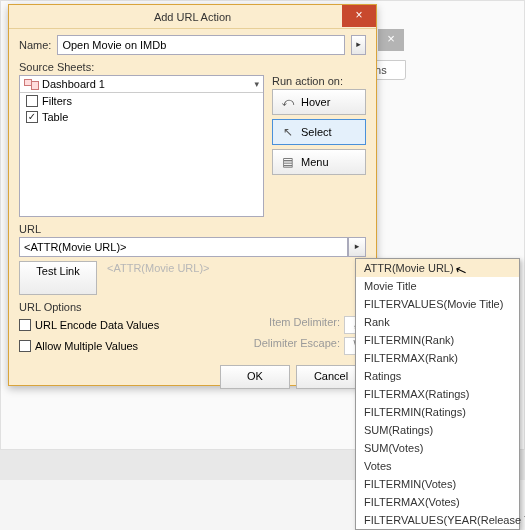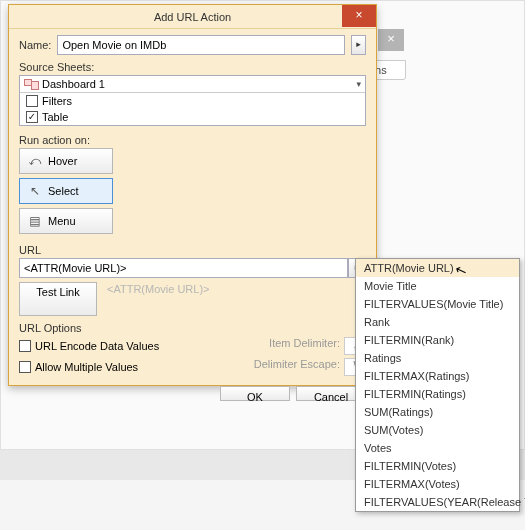--- a/index.html
+++ b/index.html
@@ -17,21 +17,21 @@
   .close-btn { position:absolute; right:0; top:0; width:34px; height:22px; background:#c8492d;
                color:#fff; text-align:center; line-height:20px; font-size:12px; cursor:pointer; }
   .body { padding:6px 10px 8px 10px; }
 
   .row { display:flex; align-items:center; gap:6px; }
   .lbl { color:#333; }
   input[type=text] { border:1px solid #aab; background:#fff; height:20px; padding:2px 4px; width:100%; }
   .arrow-btn { width:18px; height:20px; border:1px solid #aab; background:linear-gradient(#fff,#e8e8e8);
                text-align:center; line-height:16px; cursor:pointer; font-size:9px; color:#333; }
 
-  .sheets-box { display:flex; gap:8px;flex-direction:column; }
+  .sheets-box { display:flex; gap:8px; }
   .list-frame { flex:1; border:1px solid #aab; background:#fff; height:142px; }
   .combo { display:flex; align-items:center; border-bottom:1px solid #ccc; padding:2px 4px; gap:4px; }
   .combo .dash-icon { width:14px; height:10px; display:inline-block; position:relative; }
   .combo .dash-icon::before,.combo .dash-icon::after { content:""; position:absolute; border:1px solid #c77; }
   .combo .dash-icon::before { left:0; top:0; width:6px; height:5px; background:#fdd; }
   .combo .dash-icon::after  { left:7px; top:2px; width:6px; height:7px; background:#fdd; }
   .combo-caret { margin-left:auto; font-size:9px; color:#555; }
   .chk-row { display:flex; align-items:center; gap:4px; padding:2px 6px; }
   .chk { width:12px; height:12px; border:1px solid #555; background:#fff; display:inline-flex;
          align-items:center; justify-content:center; font-size:10px; line-height:10px; color:#222; }
@@ -49,21 +49,21 @@
   .test-btn { width:78px; height:34px; border:1px solid #b8b8b8; background:linear-gradient(#fff,#ececec);
               text-align:center; line-height:19px; cursor:pointer; margin-top:4px; }
   .hint { color:#b7b7b7; margin-left:10px; line-height:23px; }
 
   .opt-row { display:flex; align-items:center; gap:4px; margin-top:3px; }
   .opt-right { margin-left:auto; display:flex; align-items:flex-start; gap:4px; color:#9a9a9a; }
   .tiny-input { width:22px; height:18px; border:1px solid #ccc; background:#fff; text-align:center;
                 color:#777; font-size:11px; }
 
   .btn-row { display:flex; justify-content:flex-end; gap:6px; margin-top:10px; }
-  .std-btn { width:70px; height:15px; border:1px solid #b8b8b8; background:linear-gradient(#fff,#ececec);
+  .std-btn { width:70px; height:24px; border:1px solid #b8b8b8; background:linear-gradient(#fff,#ececec);
              text-align:center; line-height:20px; cursor:pointer; }
 
   .dropdown { position:absolute; left:355px; top:258px; width:165px; background:#fff;
               border:1px solid #9a9a9a; box-shadow:2px 2px 5px rgba(0,0,0,.25); z-index:50; }
   .dd-item { padding:3px 8px; color:#333; cursor:pointer; white-space:nowrap; }
   .dd-item.hover { background:#fbedcf; }
   .cursor { position:absolute; left:455px; top:262px; font-size:14px; color:#000;
             transform:rotate(-20deg); pointer-events:none; z-index:60; }
 </style>
 </head>
@@ -157,20 +157,21 @@
     </div>
   </div>
 </div>
 
 <div class="dropdown" id="dd">
     <div class="dd-item hover">ATTR(Movie URL)</div>
     <div class="dd-item">Movie Title</div>
     <div class="dd-item">FILTERVALUES(Movie Title)</div>
     <div class="dd-item">Rank</div>
     <div class="dd-item">FILTERMIN(Rank)</div>
+    <div class="dd-item">FILTERMAX(Rank)</div>
     <div class="dd-item">Ratings</div>
     <div class="dd-item">FILTERMAX(Ratings)</div>
     <div class="dd-item">FILTERMIN(Ratings)</div>
     <div class="dd-item">SUM(Ratings)</div>
     <div class="dd-item">SUM(Votes)</div>
     <div class="dd-item">Votes</div>
     <div class="dd-item">FILTERMIN(Votes)</div>
     <div class="dd-item">FILTERMAX(Votes)</div>
     <div class="dd-item">FILTERVALUES(YEAR(Release Year))</div>
   </div>

